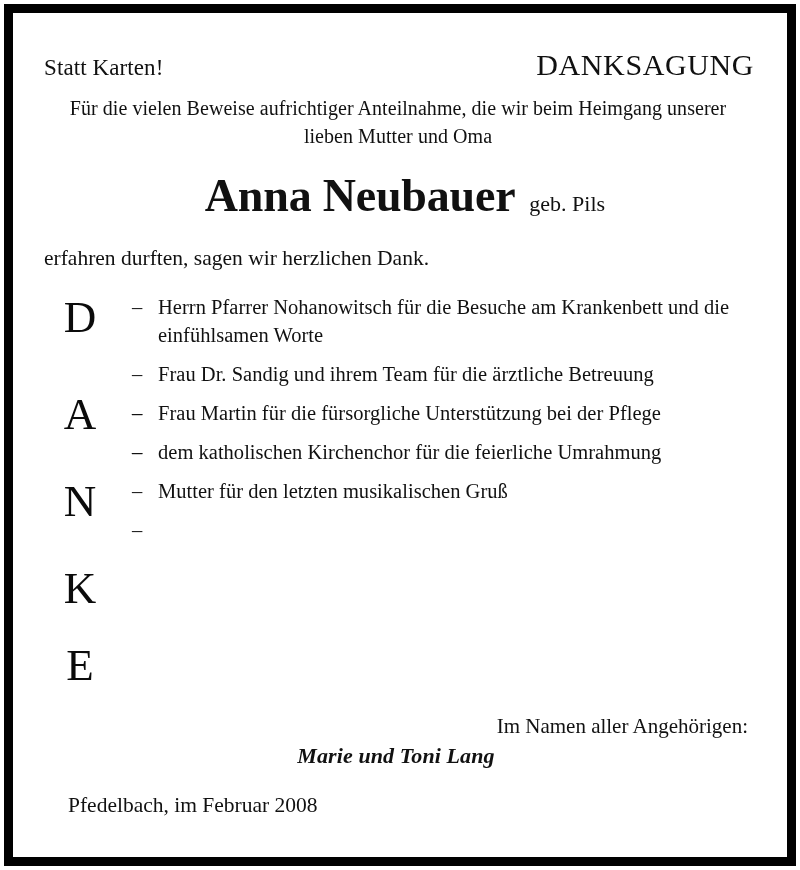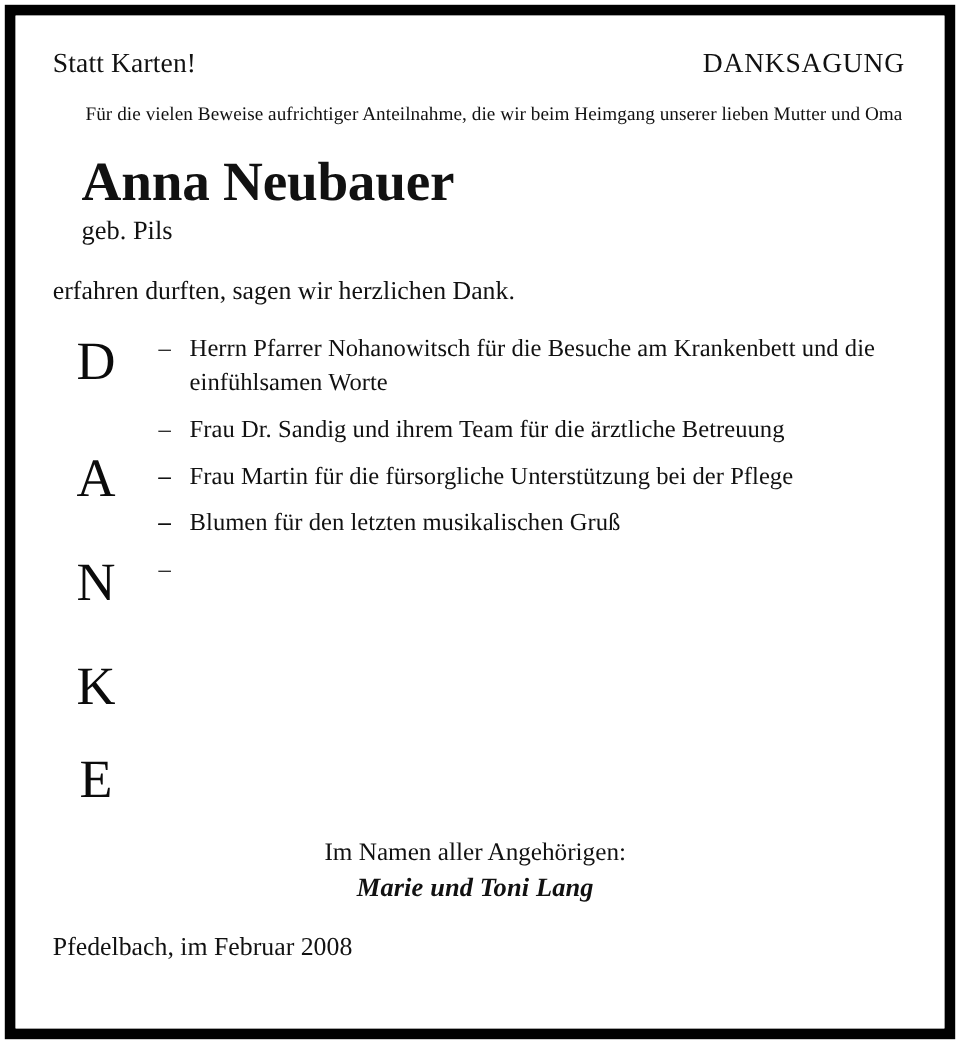--- a/index.html
+++ b/index.html
@@ -32,64 +32,63 @@
   }
 
   .content {
     position: absolute;
     left: 13px;
     top: 13px;
     width: 774px;
     height: 844px;
     box-sizing: border-box;
     background: #ffffff;
-    padding: 26px 31px 0 31px;
+    padding: 38px 31px 0 31px;
   }
 
   
   .header-row {
     display: flex;
     align-items: baseline;
     justify-content: space-between;
     height: 30px;
   }
 
   .statt-karten {
     font-size: 23px;
     line-height: 28px;
     letter-spacing: 0.1px;
     white-space: nowrap;
   }
 
   .danksagung {
-    font-size: 23px;
+    font-size: 30px;
     line-height: 28px;
     letter-spacing: 0.6px;
     white-space: nowrap;
     padding-right: 2px;
   }
 
   
   .intro {
     margin-top: 13px;
-    font-size: 16px;
+    font-size: 20px;
     line-height: 28px;
     letter-spacing: 0.05px;
-    text-align: right;
+    text-align: center;
     max-width: 708px;
   }
 
   
   .name-block {
     margin-top: 16px;
     display: flex;
     align-items: baseline;
     justify-content: center;
     padding-left: 10px;
-    flex-direction: column;
   }
 
   .name-main {
     font-size: 46px;
     font-weight: bold;
     line-height: 52px;
     letter-spacing: -0.2px;
     white-space: nowrap;
   }
 
@@ -163,36 +162,38 @@
   
   .closing {
     margin-top: 26px;
     text-align: center;
     padding-right: 8px;
   }
 
   .closing-intro {
     font-size: 21px;
     line-height: 30px;
+    text-align: right;
   }
 
   .closing-names {
     font-size: 22px;
     font-weight: bold;
     line-height: 30px;
     letter-spacing: 0.1px;
     font-style: italic;
   }
 
   
   .place-date {
     margin-top: 20px;
     font-size: 21.5px;
     line-height: 28px;
     text-align: left;
+    margin-left: 24px;
   }
 </style>
 </head>
 <body>
 
 <div id="notice">
 
   <div class="frame-outer"></div>
 
   <div class="content">
@@ -235,24 +236,25 @@
         </li>
         <li class="thanks-item">
           <span class="dash">–</span>
           <span>Frau Martin für die fürsorgliche Unterstützung bei der Pflege</span>
         </li>
         <li class="thanks-item">
           <span class="dash">–</span>
         </li>
         <li class="thanks-item">
           <span class="dash">–</span>
-        </li>
-        <li class="thanks-item">
-          <span class="dash">–</span>
-          <span>Blumen für den letzten musikalischen Gruß</span>
+          <span>dem katholischen Kirchenchor für die feierliche Umrahmung</span>
+        </li>
+        <li class="thanks-item">
+          <span class="dash">–</span>
+          <span>Mutter für den letzten musikalischen Gruß</span>
         </li>
         <li class="thanks-item">
           <span class="dash">–</span>
         </li>
       </ul>
 
     </div>
 
     <div class="closing">
       <div class="closing-intro">Im Namen aller Angehörigen:</div>

